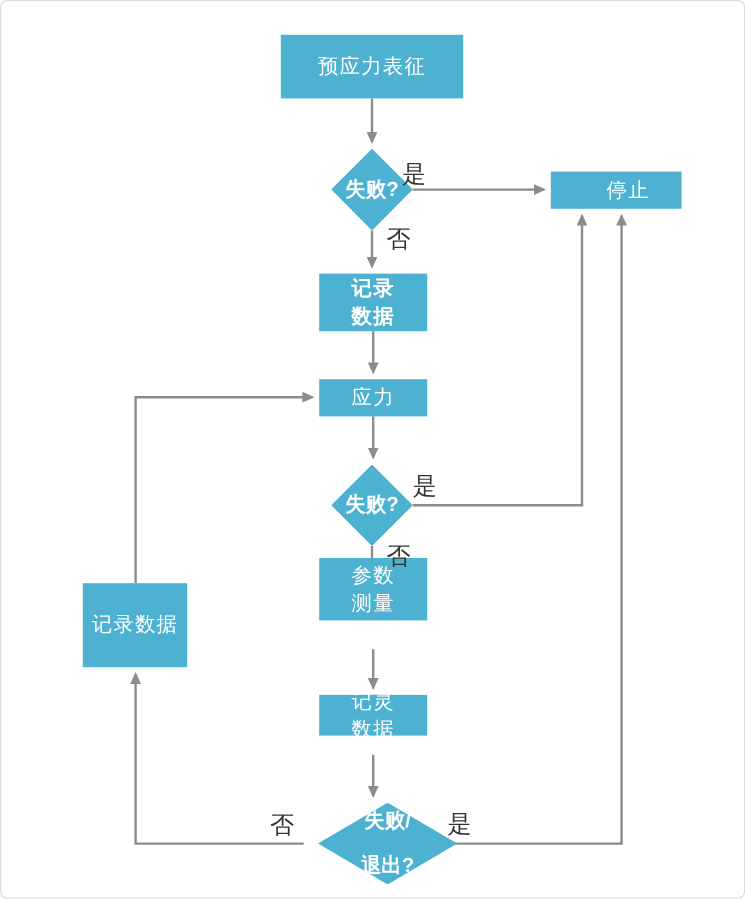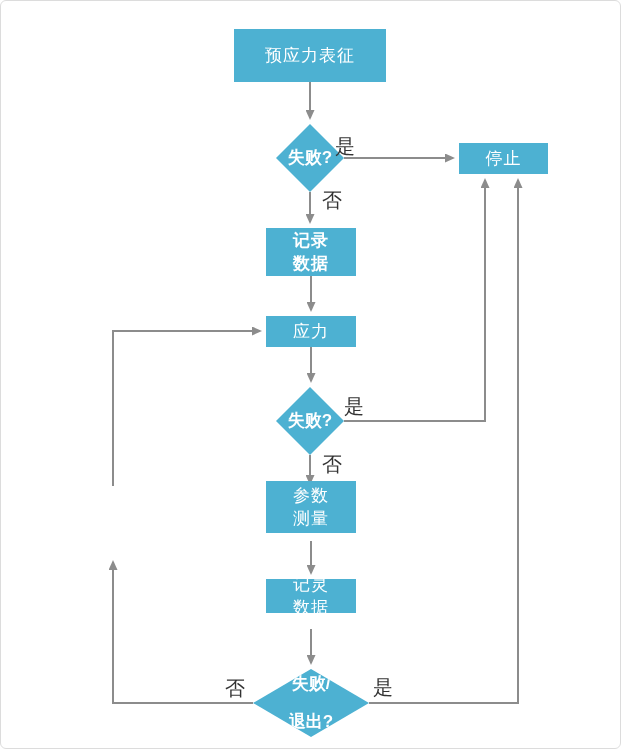--- a/index.html
+++ b/index.html
@@ -28,27 +28,27 @@
     font-size:17px;line-height:1.3;text-align:center;
     clip-path:polygon(50% 0,100% 50%,50% 100%,0 50%);
     font-weight:bold;
   }
   .edge-label{
     position:absolute;color:var(--label-text);font-size:20px;line-height:1;
   }
   
   #n-start   {left:233px;top:28px; width:152px;height:53px;}
   #n-dec1    {left:275px;top:123px;width:68px; height:68px;}
-  #n-stop    {left:458px;top:142px;width:89px; height:31px;}
+  #n-stop    {left:458px;top:142px;width:89px; height:31px;padding-left:20px;}
   #n-rec1    {left:265px;top:227px;width:90px; height:48px;font-weight:bold;}
   #n-stress  {left:265px;top:315px;width:90px; height:31px;text-align:right;}
   #n-dec2    {left:275px;top:386px;width:68px; height:68px;}
-  #n-param   {left:265px;top:480px;width:90px; height:52px;}
+  #n-param   {left:265px;top:464px;width:90px; height:52px;}
   #n-rec2    {left:265px;top:578px;width:90px; height:34px;}
-  #n-dec3    {left:252px;top:668px;width:116px;height:68px;gap:16px;}
+  #n-dec3    {left:264px;top:668px;width:116px;height:68px;gap:16px;}
   #n-recleft {left:68px; top:485px;width:87px; height:70px;}
   
   #l-yes1{left:334px;top:135px;}
   #l-no1 {left:321px;top:189px;}
   #l-yes2{left:343px;top:395px;}
   #l-no2 {left:321px;top:453px;}
   #l-no3 {left:224px;top:677px;}
   #l-yes3{left:372px;top:676px;}
 </style>
 </head>
@@ -111,20 +111,23 @@
   <div class="node" id="n-rec2">
     <span>记灵</span>
     <span>数据</span>
   </div>
 
   <div class="diamond" id="n-dec3">
     <span>失败/</span>
     <span>退出?</span>
   </div>
 
+  <div class="node" id="n-recleft">
+    <span>记录数据</span>
+  </div>
 
   <span class="edge-label" id="l-yes1">是</span>
   <span class="edge-label" id="l-no1">否</span>
   <span class="edge-label" id="l-yes2">是</span>
   <span class="edge-label" id="l-no2">否</span>
   <span class="edge-label" id="l-no3">否</span>
   <span class="edge-label" id="l-yes3">是</span>
 
 </div>
 

